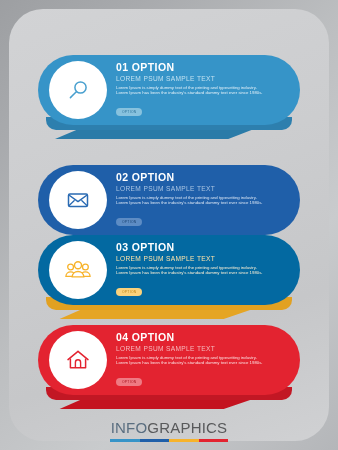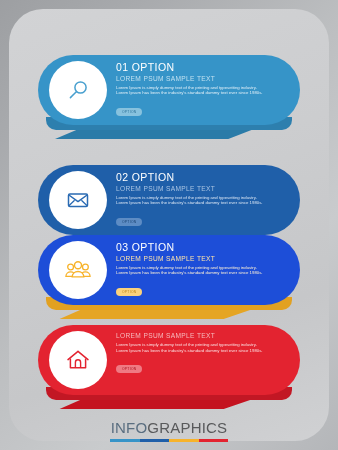--- a/index.html
+++ b/index.html
@@ -69,21 +69,21 @@
   .icon-inner{
     width:40px;height:40px;
     display:flex;align-items:center;justify-content:center;
   }
   .icon-inner svg{display:block;}
 
   .content{
     position:absolute;left:78px;top:7px;right:10px;
   }
   .opt-title{
-    font-size:10.5px;font-weight:400;
+    font-size:10.5px;font-weight:700;
     letter-spacing:0.4px;
     color:#ffffff;
     line-height:11px;
     margin:0 0 1.5px 0;
     white-space:nowrap;
   }
   .opt-sub{
     font-size:6.6px;font-weight:400;
     letter-spacing:0.35px;
     line-height:8px;
@@ -115,21 +115,21 @@
   .c1 .icon-stroke{stroke:#49a0cf;}
 
   .c2 .pill{background:#1f5fa9;margin-top:20px;}
   .c2 .shadow-strip{background:#1b5291;}
   .c2 .tail{background:#1c5490;}
   .c2 .opt-sub{color:#a9c4e2;}
   .c2 .opt-body{color:#dbe6f4;}
   .c2 .opt-btn{background:#5d8cc4;color:#18406f;}
   .c2 .icon-stroke{stroke:#2b6bb3;}
 
-  .c3 .pill{background:#1d4ed8;}
+  .c3 .pill{background:#0369a1;}
   .c3 .shadow-strip{background:#e2a121;}
   .c3 .tail{background:#e5a524;}
   .c3 .opt-sub{color:#fde3a9;}
   .c3 .opt-body{color:#fef1d6;}
   .c3 .opt-btn{background:#fbd27c;color:#b97f12;}
   .c3 .icon-stroke{stroke:#f7b32b;}
 
   .c4 .pill{background:#e32330;}
   .c4 .shadow-strip{background:#c21724;}
   .c4 .tail{background:#c4121f;}
@@ -243,20 +243,21 @@
           <div class="icon-ring"></div>
           <div class="icon-inner">
             <svg width="26" height="26" viewBox="0 0 26 26" fill="none">
               <path d="M13 4.4 L23 12.6 M13 4.4 L3 12.6" class="icon-stroke" stroke-width="1.5" stroke-linecap="round" fill="none"></path>
               <path d="M5.4 11.4 V20.8 H20.6 V11.4" class="icon-stroke" stroke-width="1.5" fill="none" stroke-linejoin="round"></path>
               <path d="M10.4 20.8 V15.4 a2.6 2.6 0 0 1 5.2 0 V20.8" class="icon-stroke" stroke-width="1.4" fill="none"></path>
             </svg>
           </div>
         </div>
         <div class="content">
+          <div class="opt-title">04 OPTION</div>
           <div class="opt-sub">LOREM PSUM SAMPLE TEXT</div>
           <div class="opt-body">Lorem Ipsum is simply dummy text of the printing and typesetting industry. Lorem Ipsum has been the industry's standard dummy text ever since 1980s.</div>
           <div class="opt-btn">OPTION</div>
         </div>
       </div>
     </div>
 
   </div>
 
   <div class="footer">

